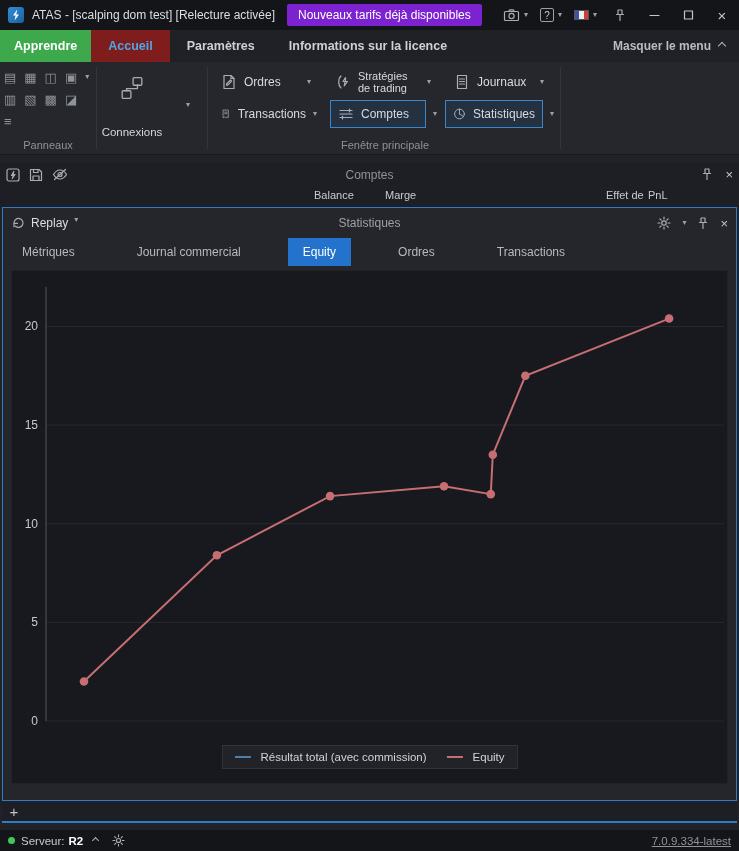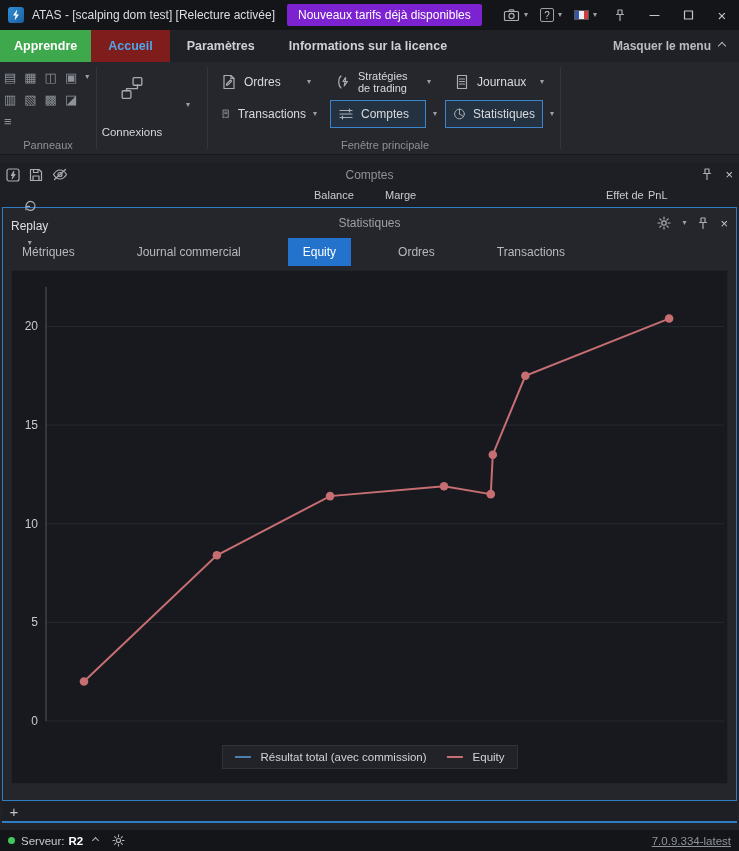--- a/index.html
+++ b/index.html
@@ -54,21 +54,21 @@
   .cs-header { position:relative; height:23px; display:flex; align-items:center; }
   .cs-left { display:flex; align-items:center; gap:9px; margin-left:6px; }
   .cs-title { position:absolute; left:0; width:100%; text-align:center; color:#8f9399; font-size:12px; pointer-events:none; }
   .cs-right { position:absolute; right:6px; display:flex; align-items:center; gap:12px; }
   .cs-cols { position:relative; height:20px; font-size:11px; color:#c9cbd0; }
   .cs-col { position:absolute; top:3px; white-space:nowrap; }
 
   
   .stats-window { position:absolute; left:2px; top:207px; width:735px; height:594px; background:#24262c; border:1px solid #2e7cc4; }
   .sw-titlebar { position:relative; height:30px; display:flex; align-items:center; }
-  .replay-dd { display:flex; align-items:center; gap:6px; margin-left:8px; color:#dcdee1;flex-direction:column; }
+  .replay-dd { display:flex; gap:6px; margin-left:8px; color:#dcdee1; }
   .sw-title { position:absolute; left:0; width:100%; text-align:center; color:#9da0a6; font-size:12px; pointer-events:none; }
   .sw-right { position:absolute; right:8px; display:flex; align-items:center; gap:11px; }
   .sw-tabs { display:flex; align-items:stretch; height:28px; padding-left:4px;gap:32px; }
   .sw-tab { display:flex; align-items:center; padding:0 15px; font-size:12px; color:#b6b9be; white-space:nowrap; }
   .sw-tab-active { background:#2373cd; color:#fff; }
   .chart-panel { position:absolute; left:8px; top:62px; width:717px; height:514px; background:#17191e; border:1px solid #202227; }
   .legend { position:absolute; left:50%; transform:translateX(-50%); bottom:14px; display:flex; align-items:center; gap:20px; background:#212329; border:1px solid #303338; padding:5px 12px; white-space:nowrap; }
   .legend-item { display:flex; align-items:center; gap:10px; font-size:11.5px; color:#d2d4d7; }
   .legend-swatch { width:16px; height:2px; display:inline-block; }
 

